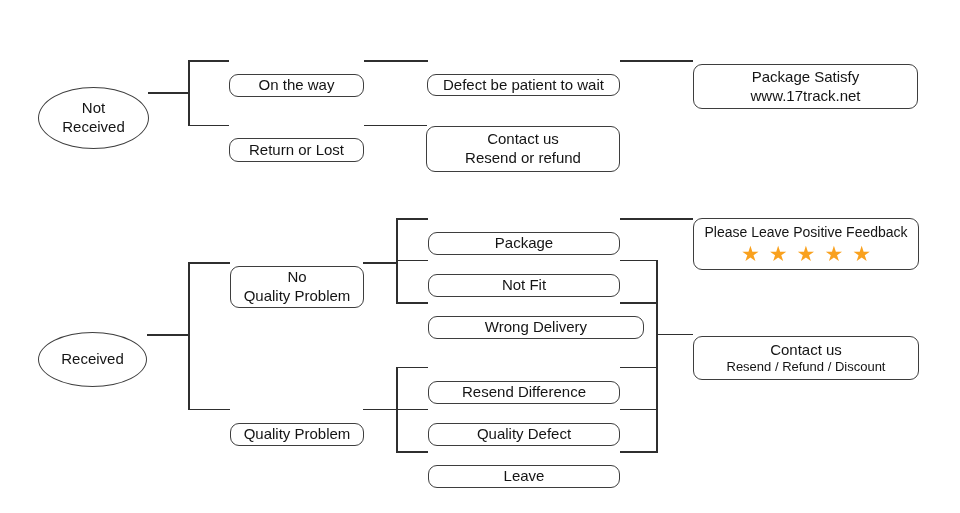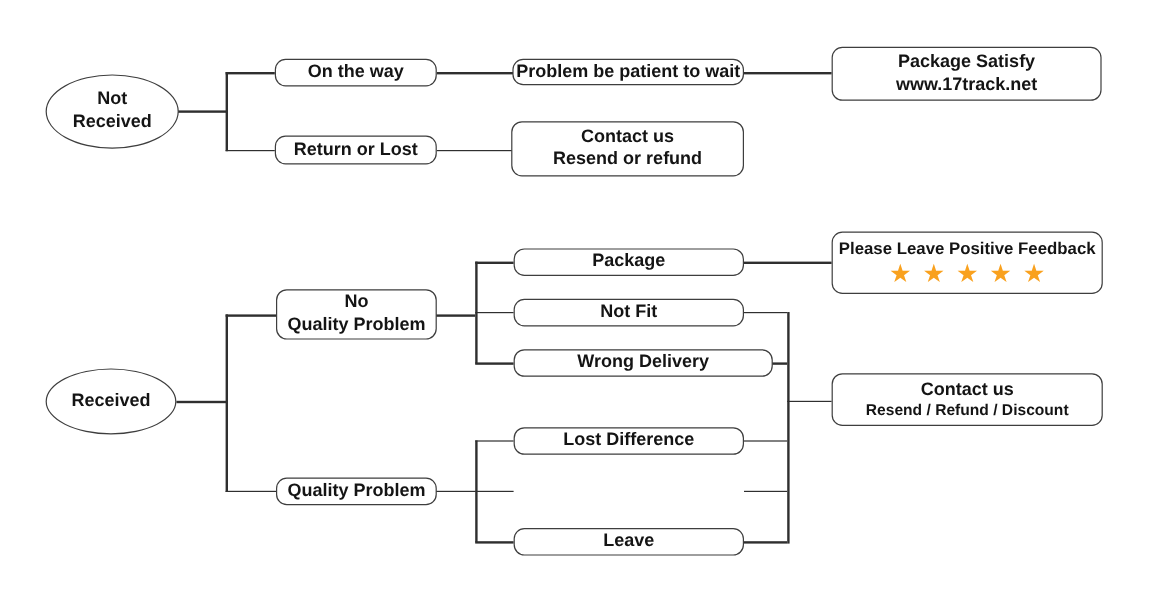--- a/index.html
+++ b/index.html
@@ -8,22 +8,23 @@
     width:960px;height:513px;
     background:#ffffff;
     font-family:"Liberation Sans","DejaVu Sans",sans-serif;
     color:#141414;
     overflow:hidden;
   }
   .n{
     position:absolute;box-sizing:border-box;
     border:1.4px solid #3e3e3e;background:#ffffff;
     display:flex;flex-direction:column;align-items:center;justify-content:center;
-    text-align:left;font-size:15px;font-weight:700;line-height:1.25;
+    text-align:left;font-size:15px;font-weight:400;line-height:1.25;
     white-space:nowrap;
+    margin-top:25px;
   }
   .box{border-radius:9px;}
   .el{border-radius:50%;}
   .ln{position:absolute;background:#2f2f2f;}
   .h{height:1.5px;}
   .v{width:1.5px;}
   .fb-t{font-size:14px;}
   .stars{display:flex;gap:9px;margin-top:1px;align-items:center;justify-content:center;}
   .star{font-size:21px;line-height:1;}
   .sm{font-size:13px;}
@@ -74,21 +75,21 @@
 
   <div class="n box" style="left: 229px; top: 49px; width: 135px; height: 23px; border-color: rgb(62, 62, 62); color: rgb(20, 20, 20);">
     <span>On the way</span>
   </div>
 
   <div class="n box" style="left: 229px; top: 113px; width: 135px; height: 24px; border-color: rgb(62, 62, 62); color: rgb(20, 20, 20);">
     <span>Return or Lost</span>
   </div>
 
   <div class="n box" style="left: 427px; top: 49px; width: 193px; height: 22px; border-color: rgb(62, 62, 62); color: rgb(20, 20, 20);">
-    <span>Problem be patient to wait</span>
+    <span>Defect be patient to wait</span>
   </div>
 
   <div class="n box" style="left: 693px; top: 39px; width: 225px; height: 45px; border-color: rgb(62, 62, 62); color: rgb(20, 20, 20);">
     <span>Package Satisfy</span>
     <span>www.17track.net</span>
   </div>
 
   <div class="n box" style="left: 426px; top: 101px; width: 194px; height: 46px; border-color: rgb(62, 62, 62); color: rgb(20, 20, 20);">
     <span>Contact us</span>
     <span>Resend or refund</span>
@@ -113,23 +114,26 @@
 
   <div class="n box" style="left: 428px; top: 248.5px; width: 192px; height: 23px; border-color: rgb(62, 62, 62); color: rgb(20, 20, 20);">
     <span>Not Fit</span>
   </div>
 
   <div class="n box" style="left: 428px; top: 291px; width: 216px; height: 23px; border-color: rgb(62, 62, 62); color: rgb(20, 20, 20);">
     <span>Wrong Delivery</span>
   </div>
 
   <div class="n box" style="left: 428px; top: 355.5px; width: 192px; height: 23px; border-color: rgb(62, 62, 62); color: rgb(20, 20, 20);">
-    <span>Lost Difference</span>
+    <span>Resend Difference</span>
   </div>
 
+  <div class="n box" style="left: 428px; top: 397.5px; width: 192px; height: 23px; border-color: rgb(62, 62, 62); color: rgb(20, 20, 20);">
+    <span>Quality Defect</span>
+  </div>
 
   <div class="n box" style="left: 428px; top: 440px; width: 192px; height: 23px; border-color: rgb(62, 62, 62); color: rgb(20, 20, 20);">
     <span>Leave</span>
   </div>
 
   <div class="n box" style="left: 693px; top: 193px; width: 226px; height: 52px; border-color: rgb(62, 62, 62); color: rgb(20, 20, 20);">
     <span class="fb-t">Please Leave Positive Feedback</span>
     <span class="stars">
       <span class="star" style="color: rgb(249, 161, 30);">★</span>
       <span class="star" style="color: rgb(249, 161, 30);">★</span>

